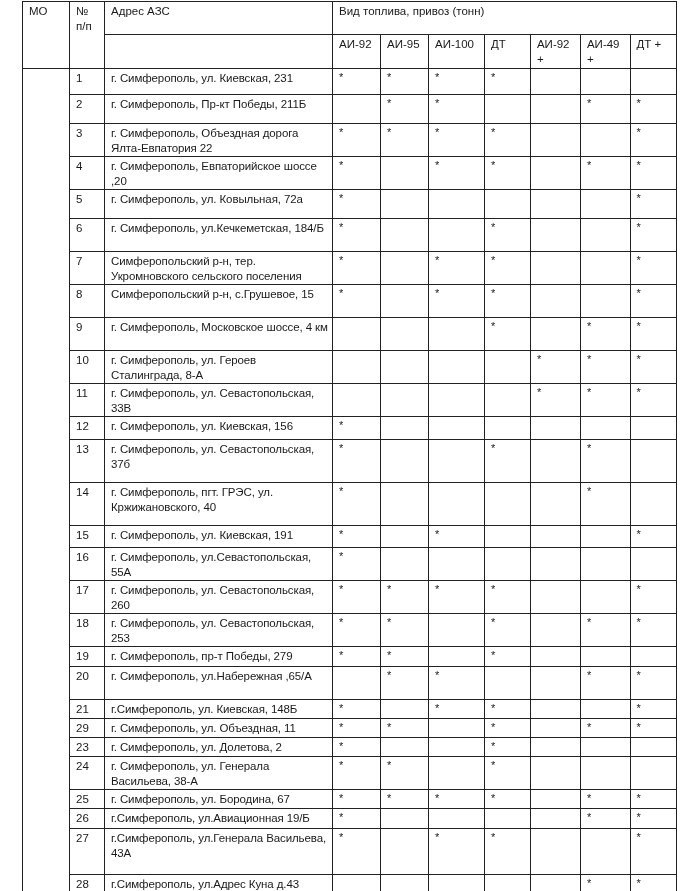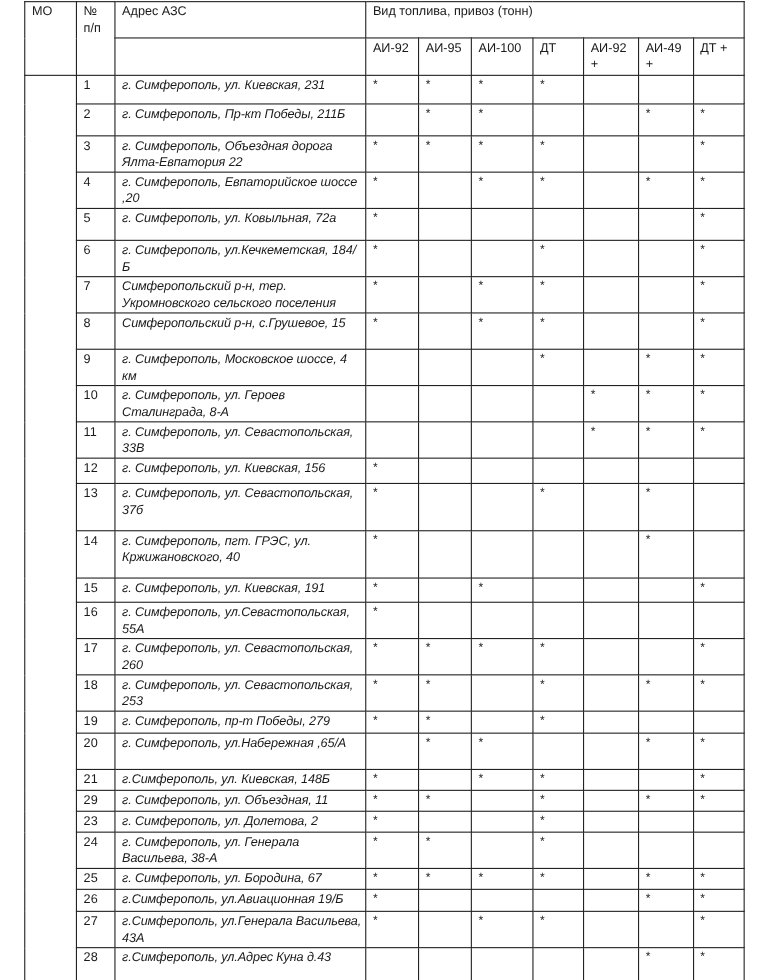--- a/index.html
+++ b/index.html
@@ -34,21 +34,20 @@
       box-sizing: border-box;
     }
     .star {
       font-size: 11px;
       line-height: 13px;
       padding-left: 1px;
     }
     .addr {
       padding-right: 3px !important;
       letter-spacing: -0.1px;
-      font-style: italic;
     }
   </style>
 </head>
 <body>
 
 <table class="fuel-table">
   <colgroup>
     <col style="width:47px">
     <col style="width:35px">
     <col style="width:228px">
@@ -359,21 +358,21 @@
         <td>26</td>
         <td class="addr">г.Симферополь, ул.Авиационная 19/Б</td>
         <td class="star">*</td>
         <td class="star"></td>
         <td class="star"></td>
         <td class="star"></td>
         <td class="star"></td>
         <td class="star">*</td>
         <td class="star">*</td>
       </tr>
-      <tr style="height: 33px; margin-left: 32px;">
+      <tr style="height: 46px; margin-left: 32px;">
         <td>27</td>
         <td class="addr">г.Симферополь, ул.Генерала Васильева, 43А</td>
         <td class="star">*</td>
         <td class="star"></td>
         <td class="star">*</td>
         <td class="star">*</td>
         <td class="star"></td>
         <td class="star"></td>
         <td class="star">*</td>
       </tr>

